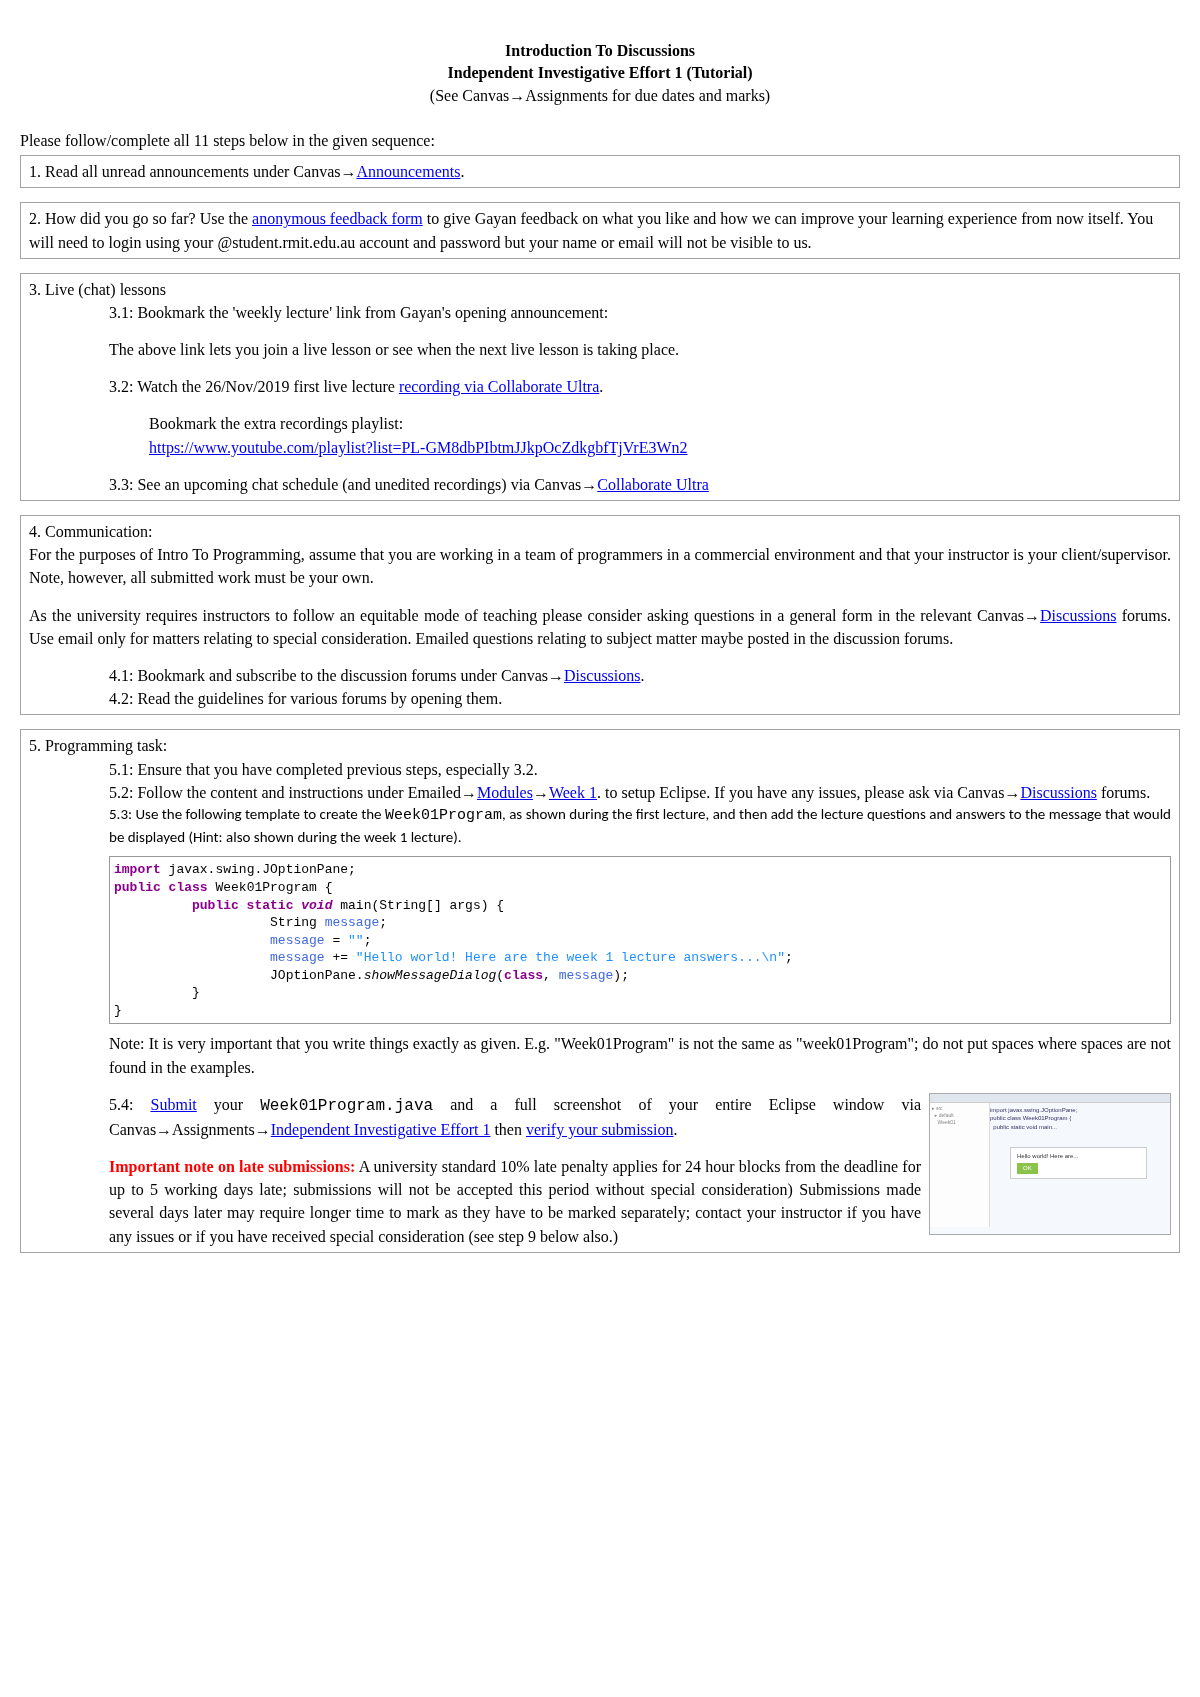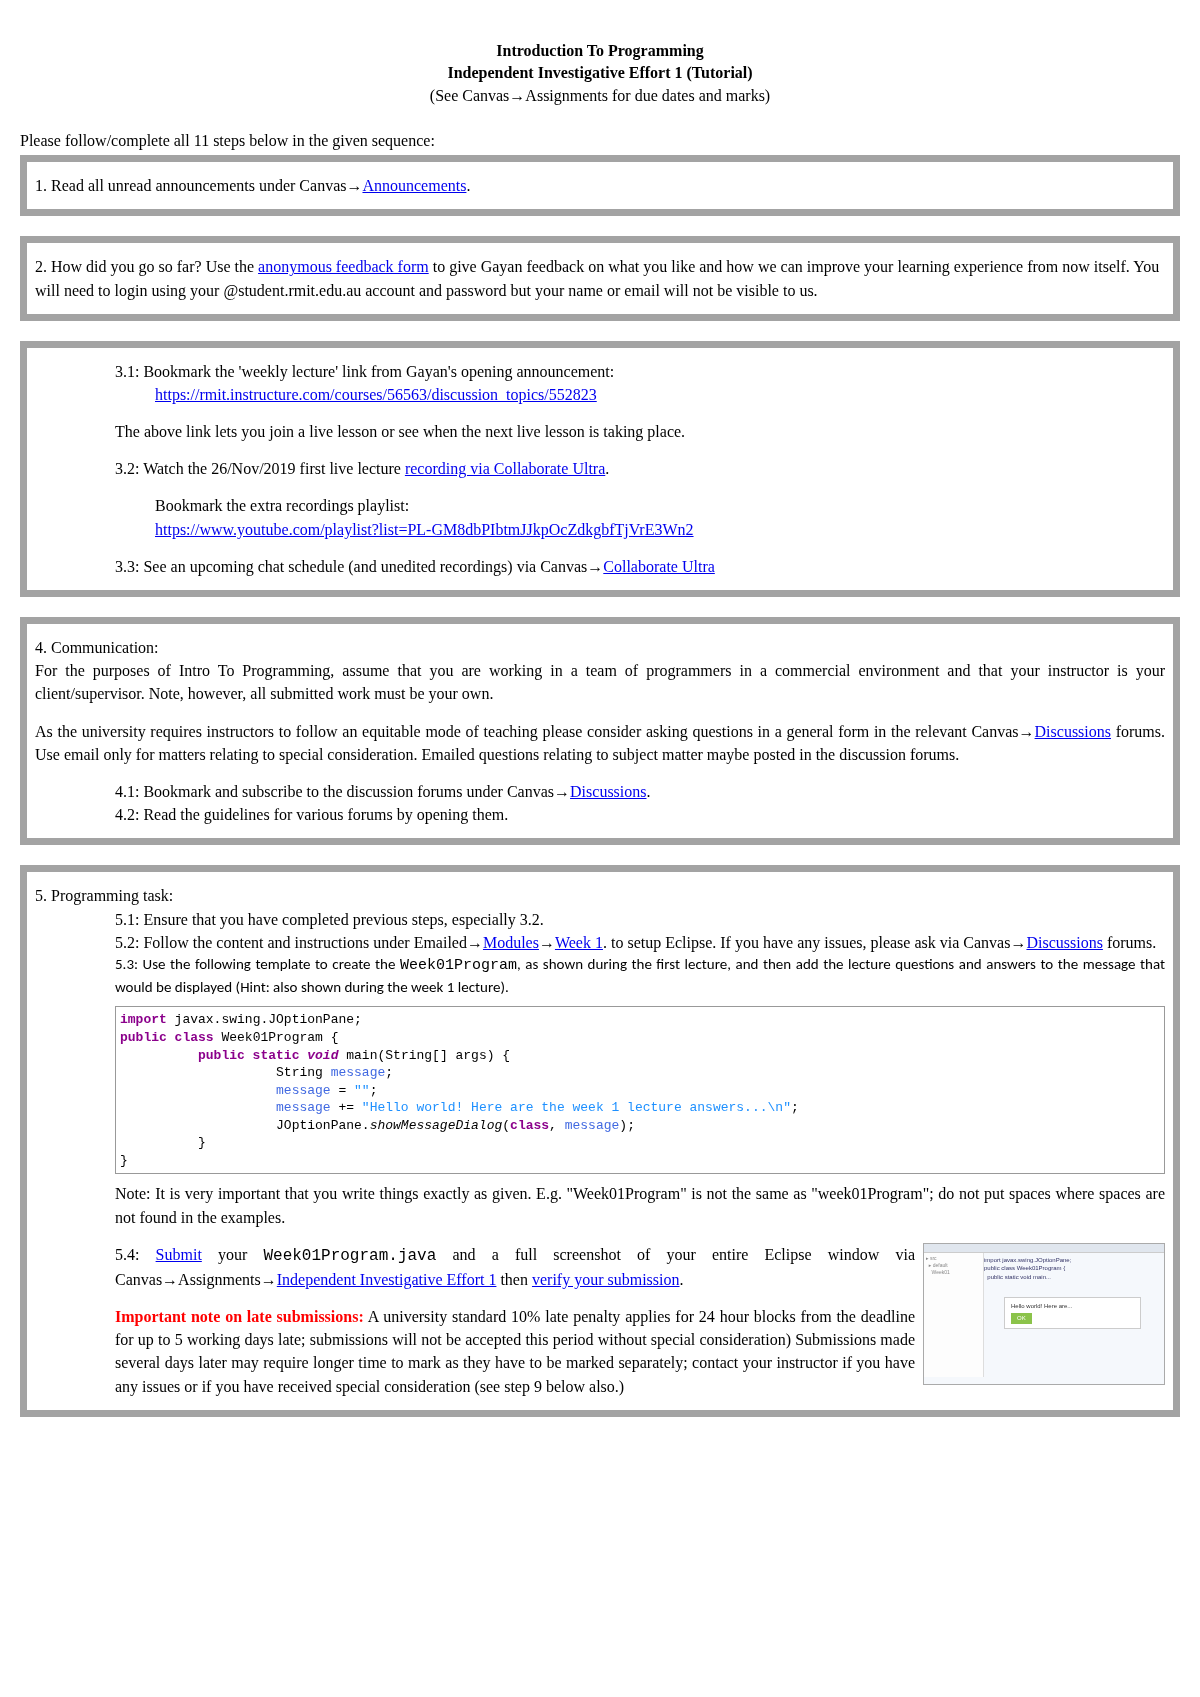--- a/index.html
+++ b/index.html
@@ -10,23 +10,23 @@
       margin: 0;
       padding: 40px 20px;
       width: 1160px;
     }
     .center { text-align: center; }
     .bold { font-weight: bold; }
     .header-block { margin-bottom: 25px; }
     .header-block div { line-height: 1.4; }
     .intro-line { margin-bottom: 5px; }
     .box {
-      border: 7px solid #a3a3a3;
-      padding: 12px 8px;
-      margin-bottom: 20px;
+      border: 1px solid #a3a3a3;
+      padding: 4px 8px;
+      margin-bottom: 14px;
       line-height: 1.45;
     }
     a.link {
       color: #0000EE;
       text-decoration: underline;
       cursor: pointer;
     }
     .indent1 { padding-left: 80px; }
     .indent2 { padding-left: 120px; }
     .para-gap { margin-top: 14px; }
@@ -68,38 +68,38 @@
     .thumb-main { margin-left:57px; padding:3px; font-size:6px; color:#336;}
     .thumb-output { background:#fff; border:1px solid #ccc; margin:15px 20px; padding:4px 6px; font-size:6px; color:#333;}
     .thumb-btn { display:inline-block; background:#8bc34a; color:#fff; font-size:6px; padding:1px 6px; margin-top:3px;}
     .clear { clear: both; }
     .calibri { font-family: Calibri, Arial, sans-serif; font-size: 15px; }
   </style>
 </head>
 <body>
 
 <div class="header-block center">
-  <div class="bold">Introduction To Programming</div>
+  <div class="bold">Introduction To Discussions</div>
   <div class="bold">Independent Investigative Effort 1 (Tutorial)</div>
   <div>(See Canvas→Assignments for due dates and marks)</div>
 </div>
 
 <div class="intro-line">Please follow/complete all 11 steps below in the given sequence:</div>
 
 <div class="box">
   <span>1. Read all unread announcements under Canvas→</span><a class="link">Announcements</a><span>.</span>
 </div>
 
 <div class="box">
   <span>2. How did you go so far? Use the </span><a class="link">anonymous feedback form</a><span> to give Gayan feedback on what you like and how we can improve your learning experience from now itself. You will need to login using your @student.rmit.edu.au account and password but your name or email will not be visible to us.</span>
 </div>
 
 <div class="box">
+  <div>3. Live (chat) lessons</div>
   <div class="indent1">3.1: Bookmark the 'weekly lecture' link from Gayan's opening announcement:</div>
-  <div class="indent2"><a class="link">https://rmit.instructure.com/courses/56563/discussion_topics/552823</a></div>
   <div class="indent1 para-gap">The above link lets you join a live lesson or see when the next live lesson is taking place.</div>
   <div class="indent1 para-gap">
     <span>3.2: Watch the 26/Nov/2019 first live lecture </span><a class="link">recording via Collaborate Ultra</a><span>.</span>
   </div>
   <div class="indent2 para-gap">Bookmark the extra recordings playlist:</div>
   <div class="indent2"><a class="link">https://www.youtube.com/playlist?list=PL-GM8dbPIbtmJJkpOcZdkgbfTjVrE3Wn2</a></div>
   <div class="indent1 para-gap">
     <span>3.3: See an upcoming chat schedule (and unedited recordings) via Canvas→</span><a class="link">Collaborate Ultra</a>
   </div>
 </div>

